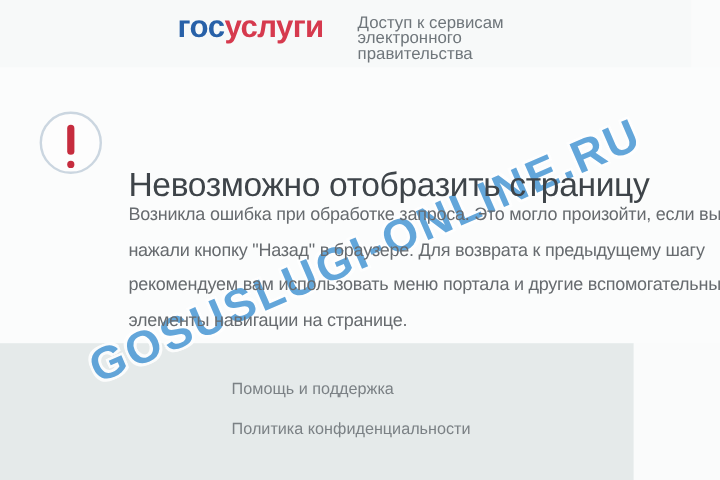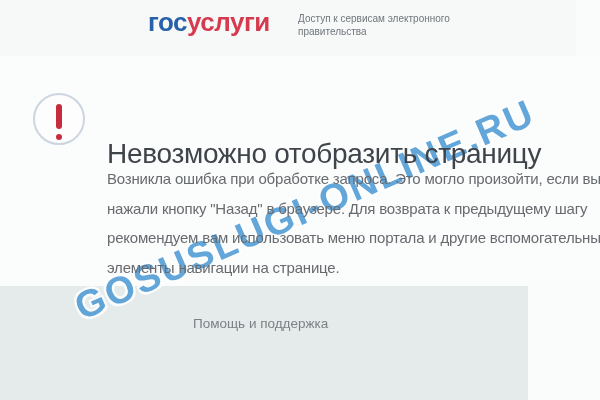--- a/index.html
+++ b/index.html
@@ -31,21 +31,21 @@
     letter-spacing: -0.5px;
     cursor: pointer;
     z-index: 3;
   }
   .logo .part1 { color: #2861a8; }
   .logo .part2 { color: #d63a4e; }
   .tagline {
     position: absolute;
     left: 298px; top: 12px;
     width: 170px;
-    font-size: 10px;
+    font-size: 14px;
     line-height: 13px;
     color: #6f767b;
     z-index: 3;
   }
 
   
   .main {
     position: absolute;
     left: 0; top: 56px;
     width: 600px; height: 230px;
@@ -167,16 +167,17 @@
       <div class="line">Возникла ошибка при обработке запроса. Это могло произойти, если вы</div>
       <div class="line">нажали кнопку "Назад" в браузере. Для возврата к предыдущему шагу</div>
       <div class="line">рекомендуем вам использовать меню портала и другие вспомогательные</div>
       <div class="line">элементы навигации на странице.</div>
     </div>
   </div>
 
   <div class="footer">
     <div class="footer-links">
       <a class="footer-link">Помощь и поддержка</a>
+      <a class="footer-link">Политика конфиденциальности</a>
     </div>
   </div>
 
 </div>
 
 </body></html>

